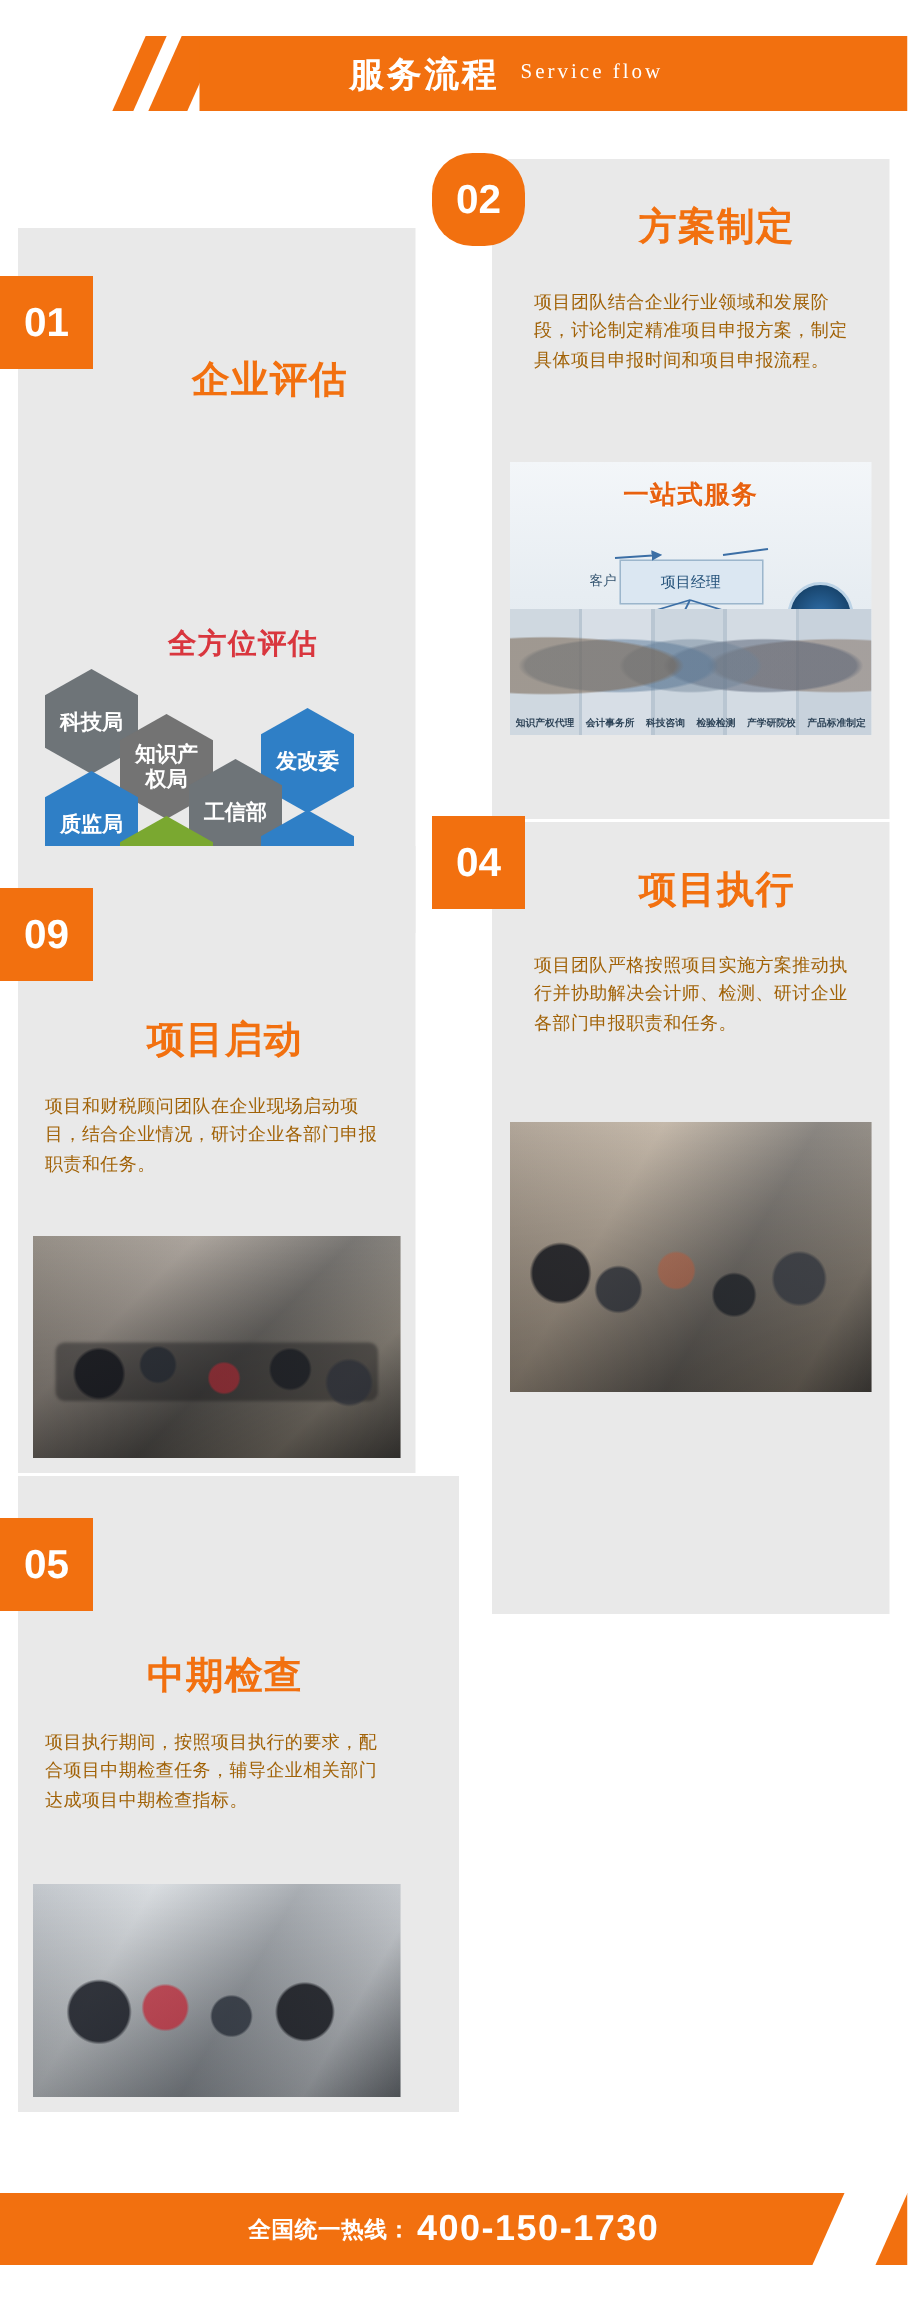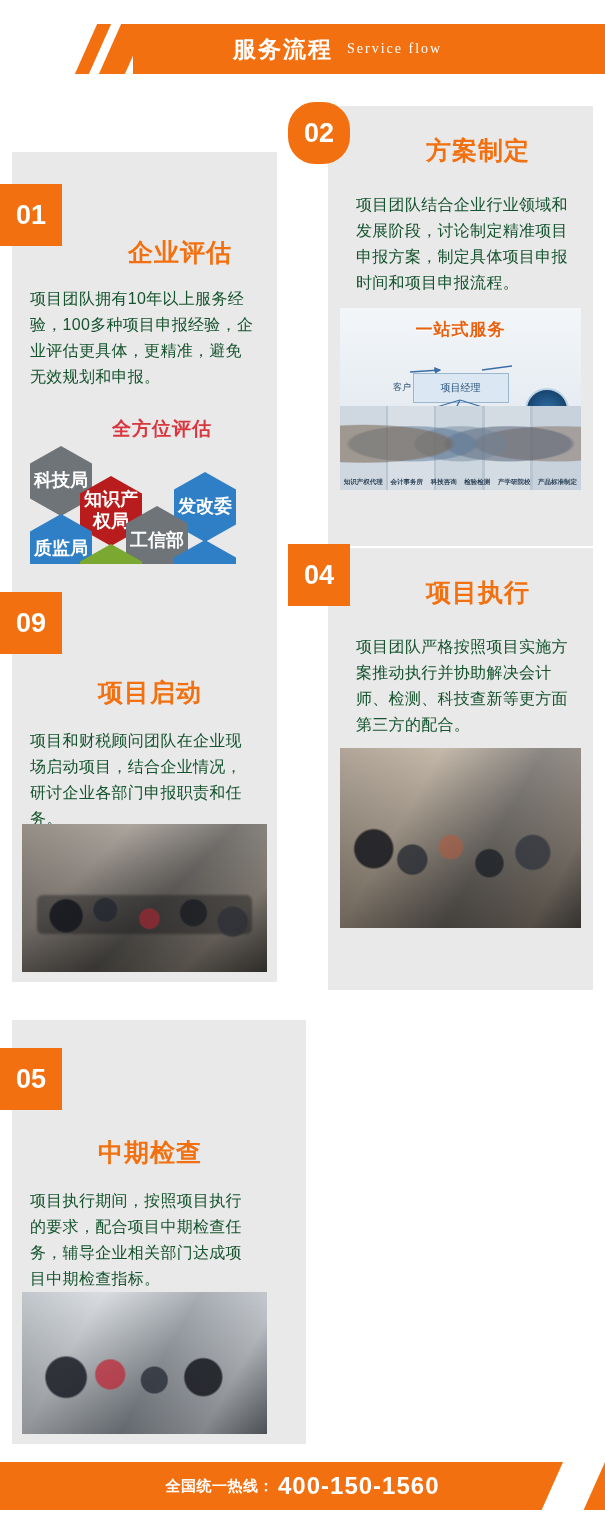--- a/index.html
+++ b/index.html
@@ -83,22 +83,22 @@
   }
 
   .card-title {
     color: #f2700f;
     font-size: 25px;
     font-weight: bold;
     letter-spacing: 1px;
   }
 
   .card-text {
-    color: #14532d;
-    font-size: 16px;
+    color: #a16207;
+    font-size: 12px;
     line-height: 1.62;
     letter-spacing: 0.3px;
   }
 
   
   .photo {
     position: relative;
     overflow: hidden;
     background: #cfd4d8;
   }
@@ -186,21 +186,21 @@
     width: 100%; height: 100%;
   }
   .hex {
     position: absolute;
     width: 62px; height: 70px;
     clip-path: polygon(50% 0%, 100% 25%, 100% 75%, 50% 100%, 0% 75%, 0% 25%);
     display: flex;
     align-items: center;
     justify-content: center;
     color: #ffffff;
-    font-size: 18px;
+    font-size: 14px;
     font-weight: bold;
     line-height: 1.2;
     text-align: center;
     padding: 0 4px;
   }
   .hex-label { pointer-events: none; }
   .hex-title {
     position: absolute;
     color: #d9363e;
     font-size: 19px;
@@ -341,29 +341,28 @@
     <span class="header-title">服务流程</span>
     <span class="header-sub">Service flow</span>
   </div>
 </div>
 
 <div class="grid">
 
   <div class="card" style="left:12px; top:60px; width:265px; height:470px;">
     <div class="badge" style="left:-12px; top:32px;">01</div>
     <div class="card-title" style="position:absolute; left:84px; top:84px;margin-left:32px;">企业评估</div>
-    <div class="card-text" style="position:absolute; left:18px; top:134px; width:228px;">项目团队拥有10年以上服务经验，100多种项目申报经验，企业评估更具体，更精准，避免无效规划和申报。</div>
 
     <div style="position:absolute; left:12px; top:258px; width:241px; height:198px;">
       <div class="hexwrap">
         <div class="hex-title" style="left:88px; top:6px;">全方位评估</div>
         <div class="hex" style="left:6px; top:36px; background:#6e7478;">
             <span class="hex-label">科技局</span>
           </div>
-        <div class="hex" style="left:56px; top:66px; background:#b91c1c;">
+        <div class="hex" style="left:56px; top:66px; background:#737373;">
             <span class="hex-label">知识产权局</span>
           </div>
         <div class="hex" style="left:6px; top:104px; background:#2f7fc6;">
             <span class="hex-label">质监局</span>
           </div>
         <div class="hex" style="left:150px; top:62px; background:#2f7fc6;">
             <span class="hex-label">发改委</span>
           </div>
         <div class="hex" style="left:102px; top:96px; background:#6e7478;">
             <span class="hex-label">工信部</span>
@@ -416,38 +415,38 @@
   </div>
 
   <div class="card" style="left:12px; top:472px; width:265px; height:418px;">
     <div class="badge" style="left:-12px; top:28px;">09</div>
     <div class="card-title" style="position:absolute; left:86px; top:112px;">项目启动</div>
     <div class="card-text" style="position:absolute; left:18px; top:164px; width:228px;">项目和财税顾问团队在企业现场启动项目，结合企业情况，研讨企业各部门申报职责和任务。</div>
 
     <div class="photo photo-meeting" style="position:absolute; left:10px; top:260px; width:245px; height:148px;"></div>
   </div>
 
-  <div class="card" style="left:328px; top:456px; width:265px; height:442px;">
+  <div class="card" style="left:328px; top:456px; width:265px; height:528px;">
     <div class="badge" style="left:-40px; top:-4px;">04</div>
     <div class="card-title" style="position:absolute; left:98px; top:28px;">项目执行</div>
-    <div class="card-text" style="position:absolute; left:28px; top:86px; width:220px;">项目团队严格按照项目实施方案推动执行并协助解决会计师、检测、科技查新等更方面第三方的配合。</div>
+    <div class="card-text" style="position:absolute; left:28px; top:86px; width:220px;">项目团队严格按照项目实施方案推动执行并协助解决会计师、检测、研讨企业各部门申报职责和任务。</div>
 
     <div class="photo photo-office" style="position:absolute; left:12px; top:200px; width:241px; height:180px;"></div>
   </div>
 
-  <div class="card" style="left:12px; top:928px; width:294px; height:424px;">
+  <div class="card" style="left:12px; top:892px; width:294px; height:424px;">
     <div class="badge" style="left:-12px; top:28px;">05</div>
     <div class="card-title" style="position:absolute; left:86px; top:116px;">中期检查</div>
     <div class="card-text" style="position:absolute; left:18px; top:168px; width:228px;">项目执行期间，按照项目执行的要求，配合项目中期检查任务，辅导企业相关部门达成项目中期检查指标。</div>
 
     <div class="photo photo-lobby" style="position:absolute; left:10px; top:272px; width:245px; height:142px;"></div>
   </div>
 
 
 </div>
 
 <div class="footer">
   <div class="footer-bar">
     <span class="footer-text">全国统一热线：</span>
-    <span class="footer-phone">400-150-1560</span>
+    <span class="footer-phone">400-150-1730</span>
   </div>
   <div class="footer-notch"></div>
 </div>
 
 </body></html>

